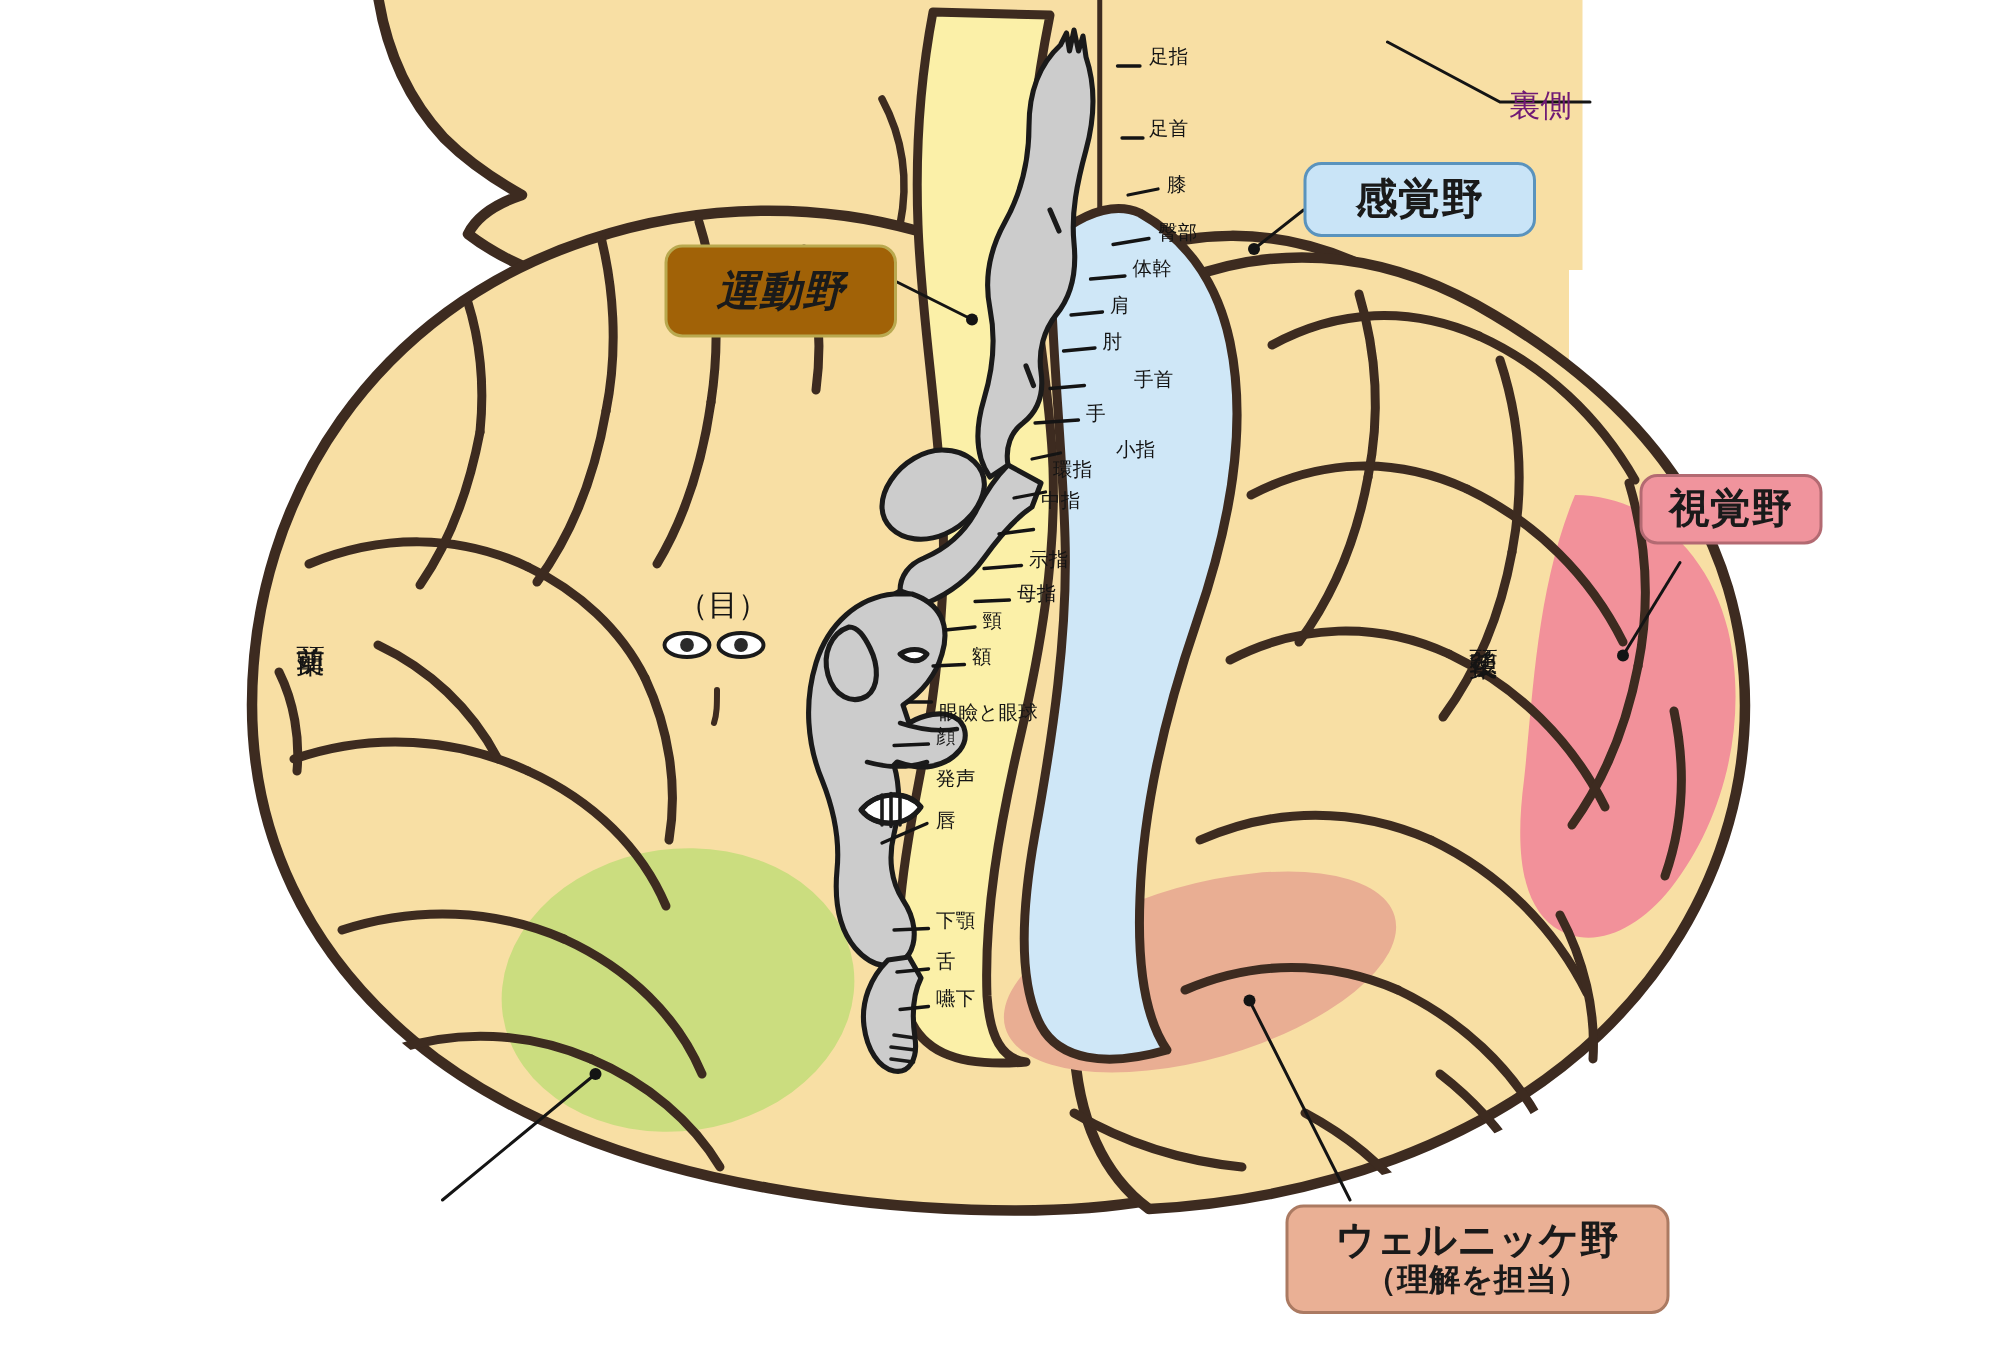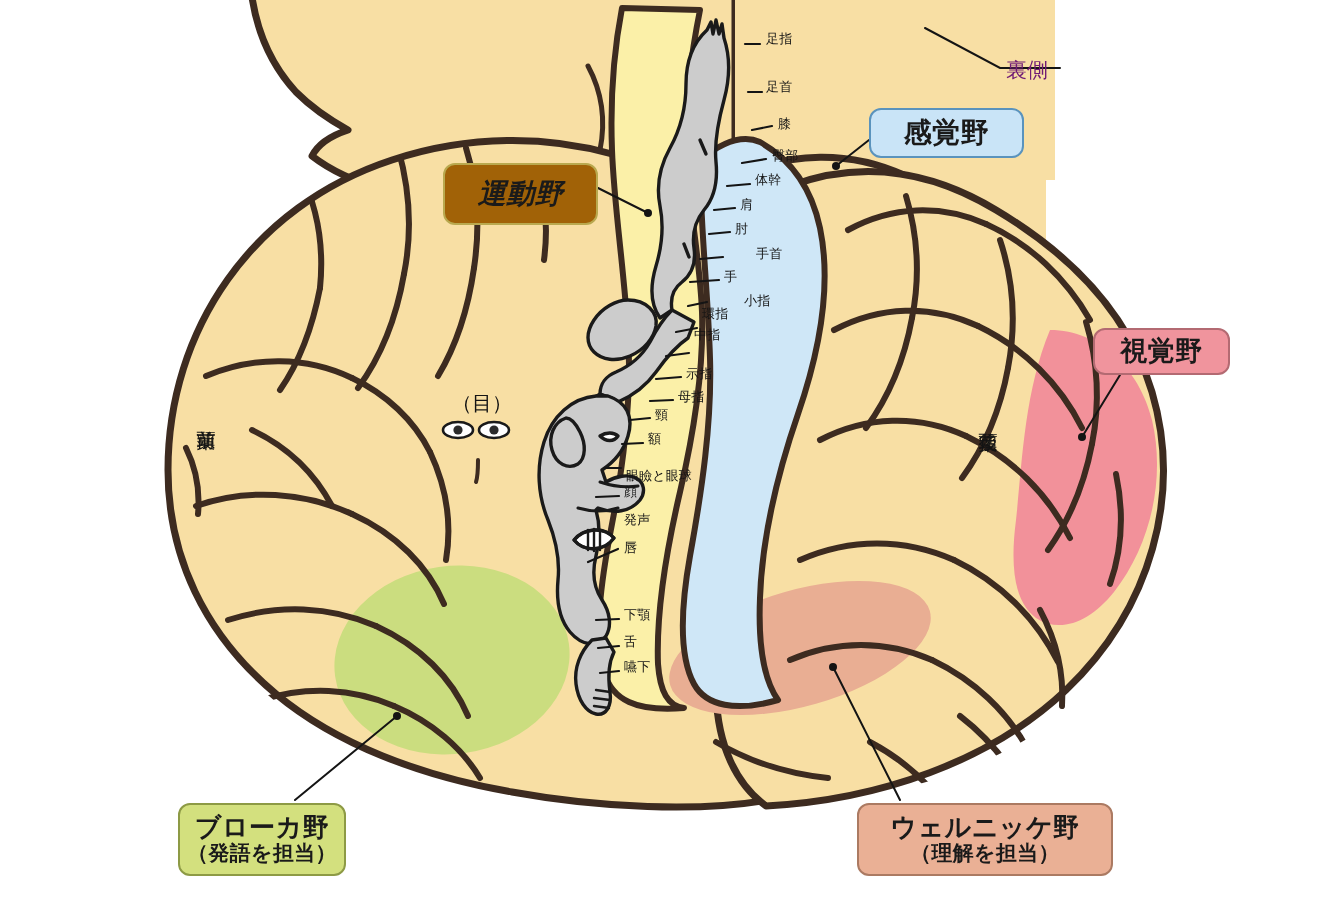--- a/index.html
+++ b/index.html
@@ -19,21 +19,21 @@
     font-weight:bold;line-height:1.12;letter-spacing:.02em;
     color:#1a1a1a;text-align:center;
   }
   .callout .l1{display:block;}
   .callout .l2{display:block;font-size:.80em;}
 
   #cal-motor{left:443px;top:163px;width:155px;height:62px;font-size:28px;
     background:#a16207;border-color:#b9a94f;font-style:italic;}
   #cal-sensory{left:869px;top:108px;width:155px;height:50px;font-size:28px;
     background:#c9e4f7;border-color:#5a93bd;}
-  #cal-visual{left:1093px;top:328px;width:137px;height:47px;font-size:27px;
+  #cal-visual{left:1093px;top:316px;width:122px;height:47px;font-size:27px;
     background:#f0949d;border-color:#b36a72;font-family:Liberation Serif, serif;}
   #cal-broca{left:178px;top:803px;width:168px;height:73px;font-size:26px;
     background:#d3e07e;border-color:#8d9a45;}
   #cal-wernicke{left:857px;top:803px;width:256px;height:73px;font-size:26px;
     background:#eab095;border-color:#ab7a62;}
 
   
   .hlabel{
     position:absolute;font-size:13px;color:#141414;white-space:nowrap;
     letter-spacing:.01em;line-height:1;
@@ -388,22 +388,18 @@
 
   <div class="callout" id="cal-motor">
     <span class="l1">運動野</span>
   </div>
   <div class="callout" id="cal-sensory">
     <span class="l1">感覚野</span>
   </div>
   <div class="callout" id="cal-visual">
     <span class="l1">視覚野</span>
   </div>
-  <div class="callout" id="cal-broca">
-    <span class="l1">ブローカ野</span>
-    <span class="l2">（発語を担当）</span>
-  </div>
   <div class="callout" id="cal-wernicke">
     <span class="l1">ウェルニッケ野</span>
     <span class="l2">（理解を担当）</span>
   </div>
 
 </div>
 
 </body></html>

